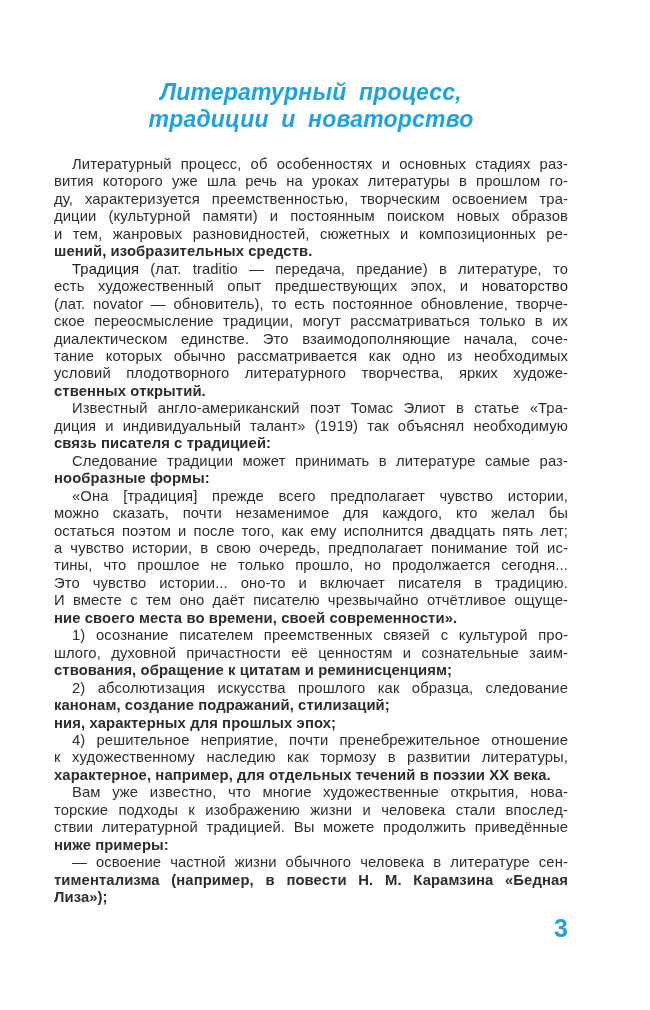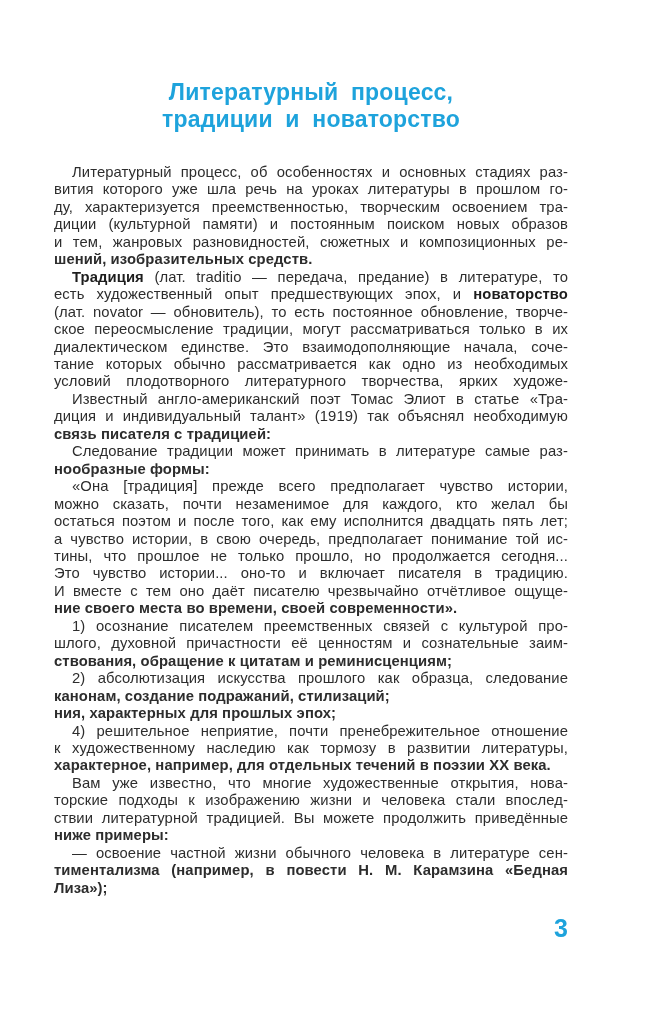--- a/index.html
+++ b/index.html
@@ -16,43 +16,44 @@
     top: 79px;
     left: 54px;
     width: 514px;
     margin: 0;
     text-align: center;
   }
   .title-line {
     font-size: 23px;
     line-height: 27px;
     font-weight: bold;
+    font-style: italic;
     color: #1ea3dc;
     word-spacing: 6px;
     letter-spacing: 0.2px;
   }
   .body-text {
     position: absolute;
-    top: 164px;
+    top: 156px;
     left: 54px;
     width: 514px;
   }
   .paragraph { margin: 0; }
   .line {
     font-size: 14.8px;
     line-height: 17.45px;
     color: #2d2d2d;
     text-align: justify;
     text-align-last: justify;
     letter-spacing: 0.1px;
     white-space: normal;
   }
   .line.first { padding-left: 18px; }
   .line.last { text-align-last: left; font-weight: bold; }
-  .line b { font-weight: bold; color: #1d1d1d; }
+  .line b { font-weight: normal; color: #1d1d1d; }
   .page-number {
     position: absolute;
     top: 914px;
     left: 520px;
     width: 48px;
     text-align: right;
     font-size: 25px;
     font-weight: bold;
     color: #1ea3dc;
   }
@@ -75,20 +76,21 @@
         <div class="line last">шений, изобразительных средств.</div>
       </div>
       <div class="paragraph">
         <div class="line first"><b>Традиция</b> (лат. traditio — передача, предание) в литературе, то</div>
         <div class="line">есть художественный опыт предшествующих эпох, и <b>новаторство</b></div>
         <div class="line">(лат. novator — обновитель), то есть постоянное обновление, творче-</div>
         <div class="line">ское переосмысление традиции, могут рассматриваться только в их</div>
         <div class="line">диалектическом единстве. Это взаимодополняющие начала, соче-</div>
         <div class="line">тание которых обычно рассматривается как одно из необходимых</div>
         <div class="line">условий плодотворного литературного творчества, ярких художе-</div>
+        <div class="line last">ственных открытий.</div>
       </div>
       <div class="paragraph">
         <div class="line first">Известный англо-американский поэт Томас Элиот в статье «Тра-</div>
         <div class="line">диция и индивидуальный талант» (1919) так объяснял необходимую</div>
         <div class="line last">связь писателя с традицией:</div>
       </div>
       <div class="paragraph">
         <div class="line first">Следование традиции может принимать в литературе самые раз-</div>
         <div class="line last">нообразные формы:</div>
       </div>

